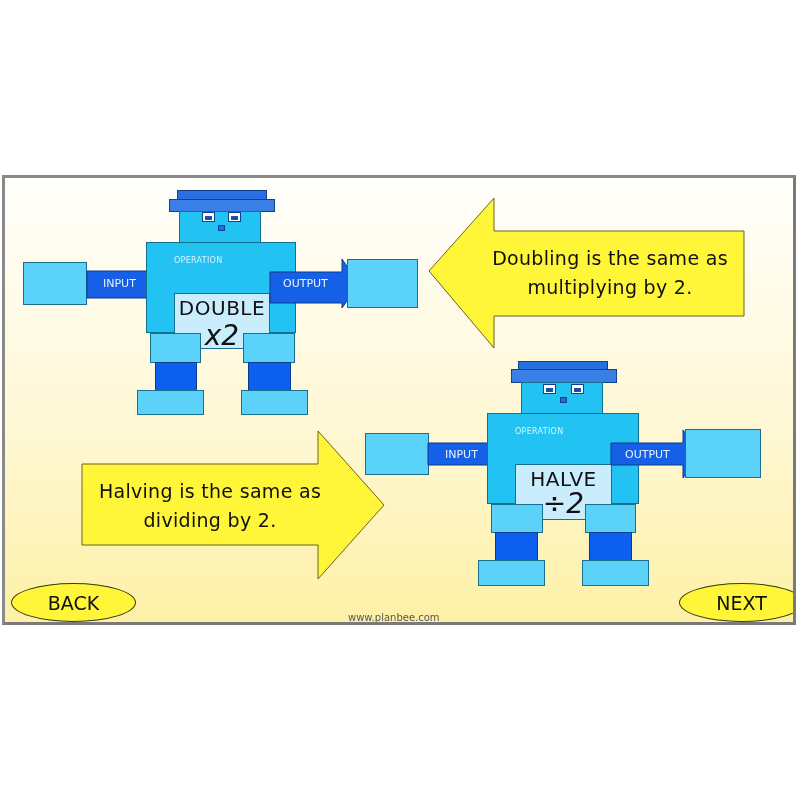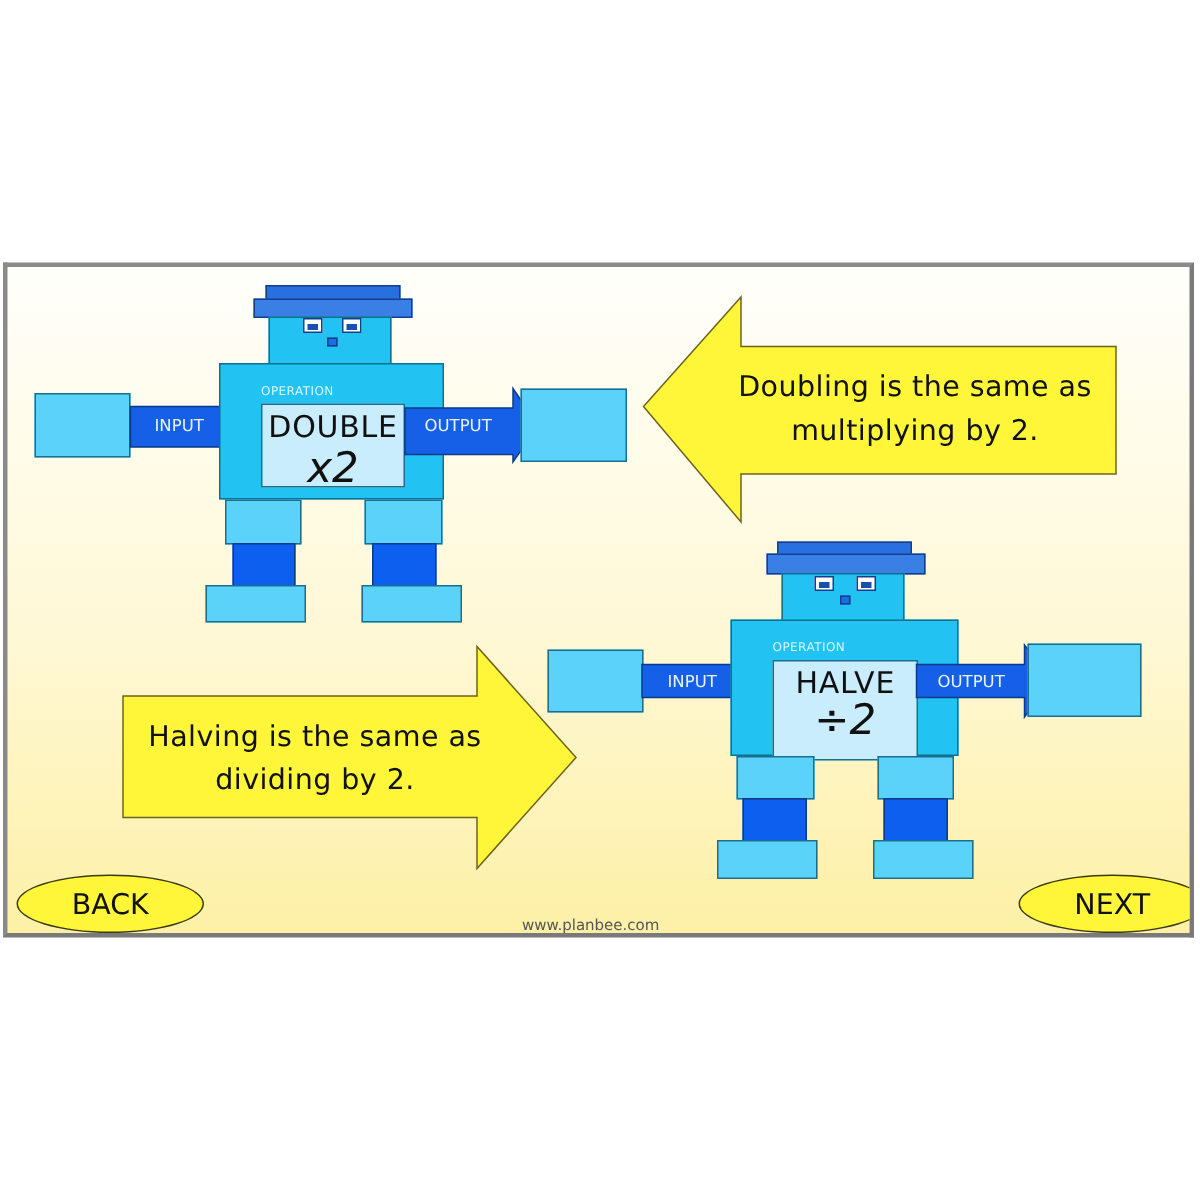--- a/index.html
+++ b/index.html
@@ -6,21 +6,21 @@
   body{width:800px;height:800px;position:relative;overflow:hidden;font-family:"DejaVu Sans",sans-serif;}
   .slide{position:absolute;left:2px;top:175px;width:794px;height:450px;box-sizing:border-box;
     border:3px solid #8a8a8a;border-right-color:#7a7a7a;border-bottom-color:#7a7a7a;
     background:linear-gradient(to bottom,#fffffb 0%,#fff8d6 55%,#fdf0a6 100%);overflow:hidden;}
   .abs{position:absolute;box-sizing:border-box;}
   .cyan{background:#22c2f2;border:1px solid #10708e;}
   .light{background:#5ad2fa;border:1px solid #1a6f8f;}
   .dark{background:#0d5ff0;border:1px solid #0a3a8a;}
   .hat{background:#2a6fe0;border:1px solid #133f8c;}
   .hat2{background:#3a7fe6;border:1px solid #133f8c;}
-  .opbox{background:#c9edfc;border:1px solid #1a6f8f;text-align:center;color:#111;}
+  .opbox{background:#c9edfc;border:1px solid #1a6f8f;text-align:center;color:#111;margin-top:24px;}
   .optitle{font-size:20px;line-height:22px;margin-top:3px;letter-spacing:0.5px;}
   .opsym{font-size:28px;line-height:24px;margin-top:5px;font-style:italic;}
   .oplabel{font-size:8px;color:#d7f6ff;text-align:left;letter-spacing:0.3px;}
   .eye{background:#fff;border:1px solid #133f8c;}
   .eye i{position:absolute;left:2px;top:3px;right:2px;bottom:1px;background:#1a4fb0;}
   .nose{background:#1c6fe2;border:1px solid #133f8c;}
   .arrowlbl{font-size:11px;color:#e8f3ff;position:absolute;text-align:left;}
   .callout{font-size:19px;color:#111;text-align:center;line-height:29px;position:absolute;letter-spacing:0.3px;}
   .navbtn{position:absolute;background:#fff63a;border:1px solid #3a3a10;border-radius:50%;box-sizing:border-box;
     display:flex;align-items:center;justify-content:center;font-size:19px;color:#111;cursor:pointer;}
@@ -87,21 +87,21 @@
     <div class="abs cyan" style="left:516px;top:204px;width:82px;height:34px;"></div>
     <div class="abs eye" style="left:538px;top:206px;width:13px;height:10px;">
         <i></i>
       </div>
     <div class="abs eye" style="left:566px;top:206px;width:13px;height:10px;">
         <i></i>
       </div>
     <div class="abs nose" style="left:555px;top:219px;width:7px;height:6px;"></div>
     <div class="abs cyan" style="left:482px;top:235px;width:152px;height:91px;"></div>
     <div class="abs oplabel" style="left:510px;top:249px;width:96px;">OPERATION</div>
-    <div class="abs opbox" style="left:510px;top:262px;width:97px;height:67px;">
+    <div class="abs opbox" style="left:510px;top:262px;width:97px;height:56px;">
       <div class="optitle">HALVE</div>
       <div class="opsym" style="margin-top:2px;">÷2</div>
     </div>
     <span class="arrowlbl" style="left:440px;top:270px;width:50px;">INPUT</span>
     <svg width="794" height="450">
       <polygon points="606,265 678,265 678,252 696,276 678,300 678,287 606,287" fill="#1560e6" stroke="#0a3a8a" stroke-width="1"></polygon>
     </svg>
     <span class="arrowlbl" style="left:620px;top:270px;width:56px;">OUTPUT</span>
     <div class="abs light" style="left:680px;top:251px;width:76px;height:49px;"></div>
     <div class="abs light" style="left:486px;top:326px;width:52px;height:29px;"></div>

